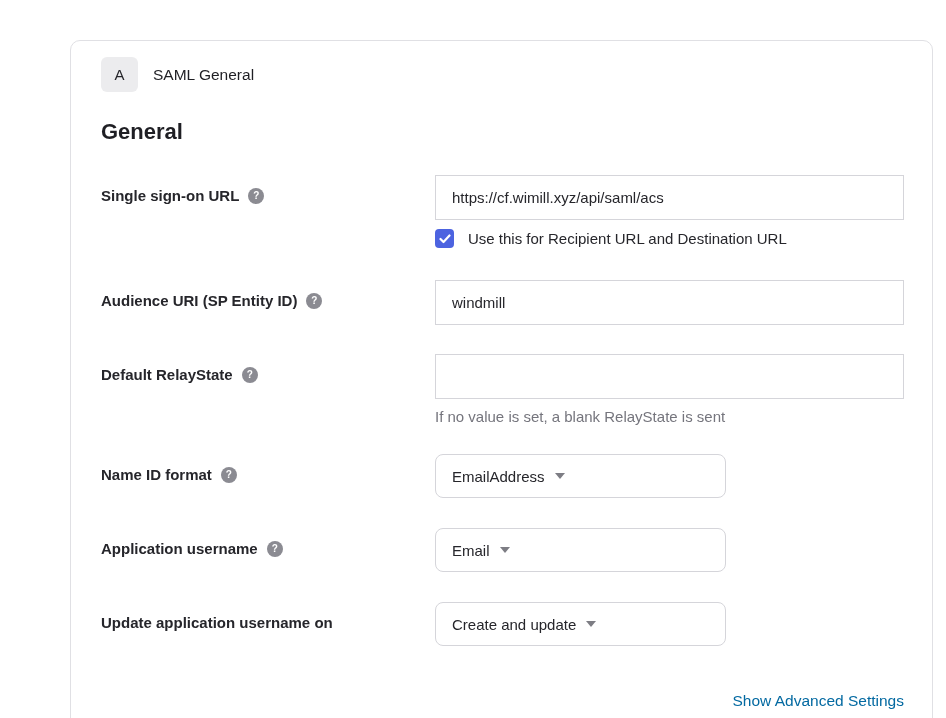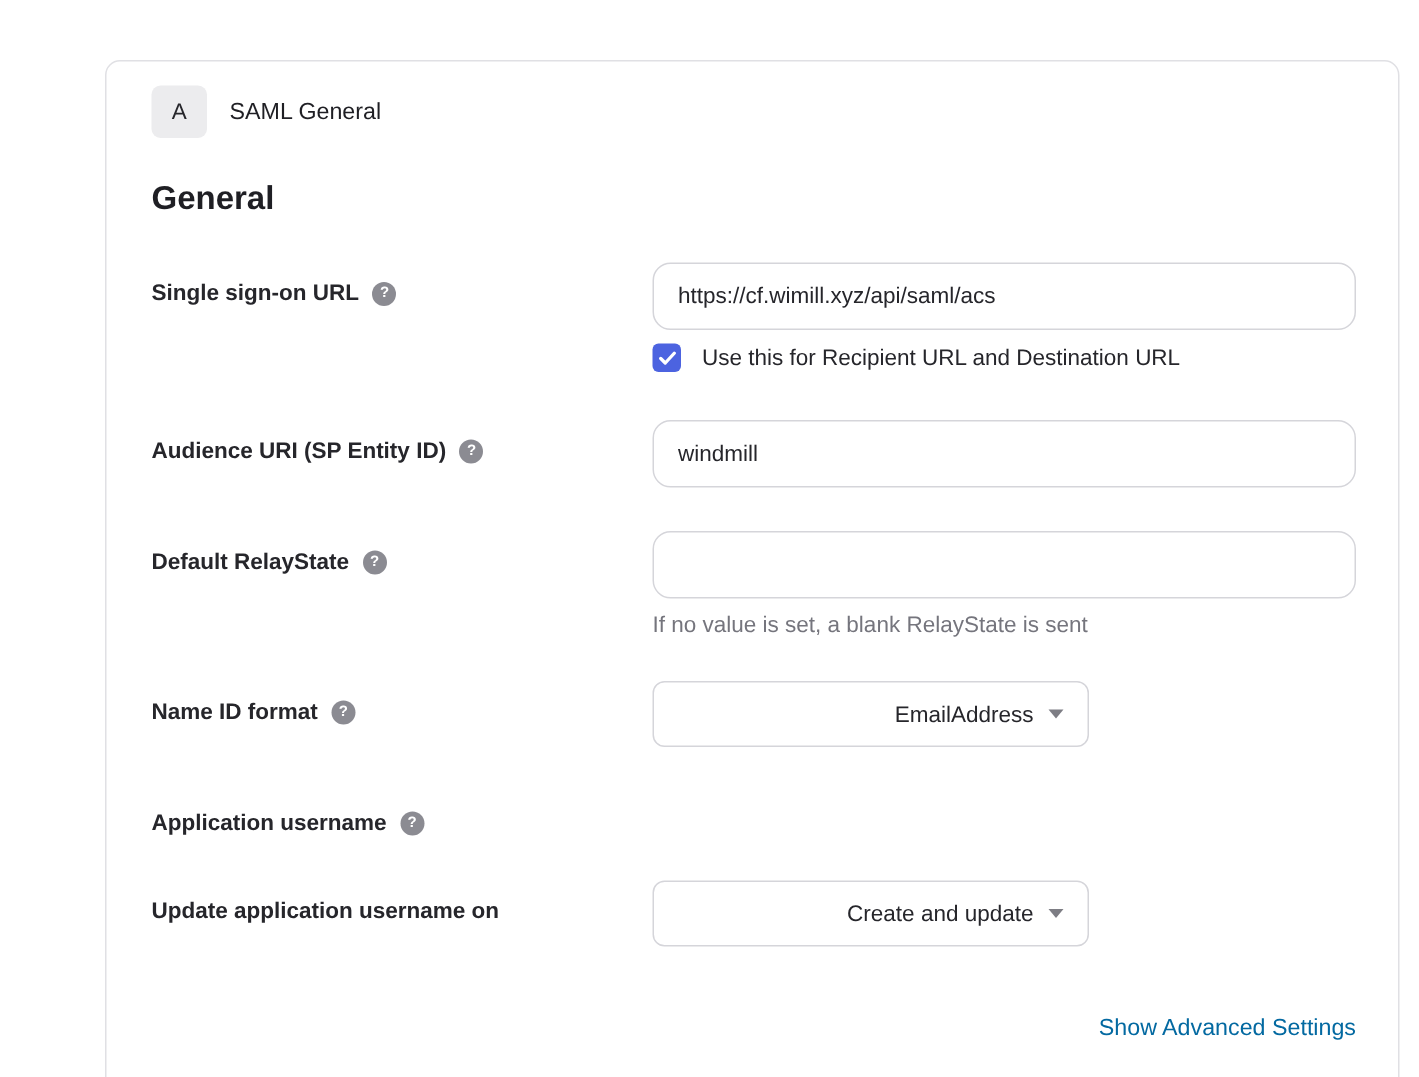--- a/index.html
+++ b/index.html
@@ -75,21 +75,21 @@
     align-items: center;
     justify-content: center;
     cursor: pointer;
     flex: 0 0 16px;
   }
   .field-col { flex: 1 1 auto; }
   .text-input {
     width: 469px;
     height: 45px;
     border: 1px solid #d5d5da;
-    border-radius: 12px;
+    border-radius: 0;
     padding: 0 16px;
     font-size: 15px;
     font-family: "Liberation Sans", "DejaVu Sans", sans-serif;
     color: #26262b;
     background: #ffffff;
     outline: none;
     display: block;
   }
   .checkbox-row {
     display: flex;
@@ -116,21 +116,21 @@
     color: #75757d;
   }
   .select-box {
     width: 291px;
     height: 44px;
     border: 1px solid #d5d5da;
     border-radius: 8px;
     padding: 0 16px;
     display: flex;
     align-items: center;
-    justify-content: flex-end;
+    justify-content: flex-start;
     font-size: 15px;
     color: #26262b;
     cursor: pointer;
     background: #ffffff;
   }
   .caret {
     width: 0; height: 0;
     border-left: 5px solid transparent;
     border-right: 5px solid transparent;
     border-top: 6px solid #7d7d84;
@@ -212,20 +212,26 @@
           <span class="caret"></span>
         </div>
       </div>
     </div>
 
     <div class="form-row">
       <div class="label-col">
         <span class="field-label">Application username</span>
         <span class="help-icon">?</span>
       </div>
+      <div class="field-col">
+        <div class="select-box">
+          <span>Email</span>
+          <span class="caret"></span>
+        </div>
+      </div>
     </div>
 
     <div class="form-row">
       <div class="label-col">
         <span class="field-label">Update application username on</span>
       </div>
       <div class="field-col">
         <div class="select-box">
           <span>Create and update</span>
           <span class="caret"></span>

